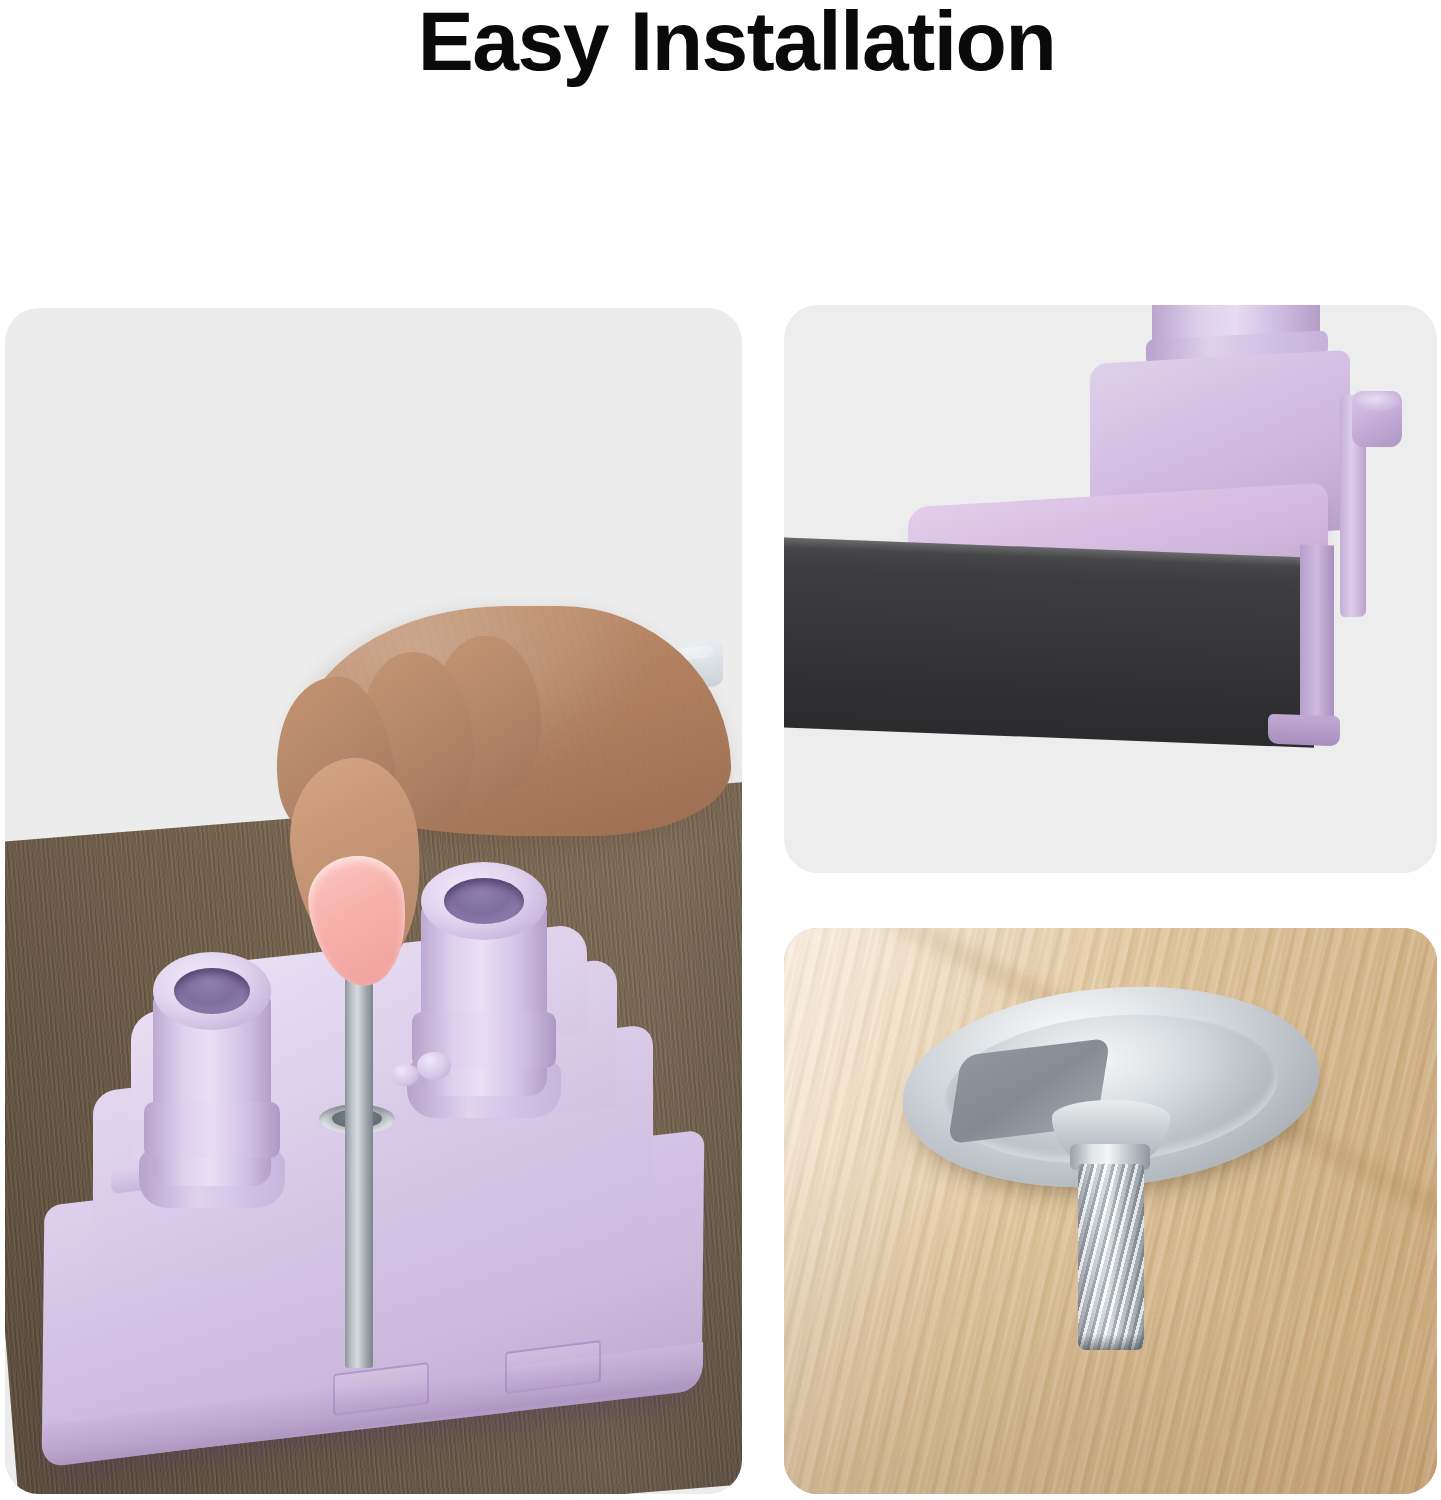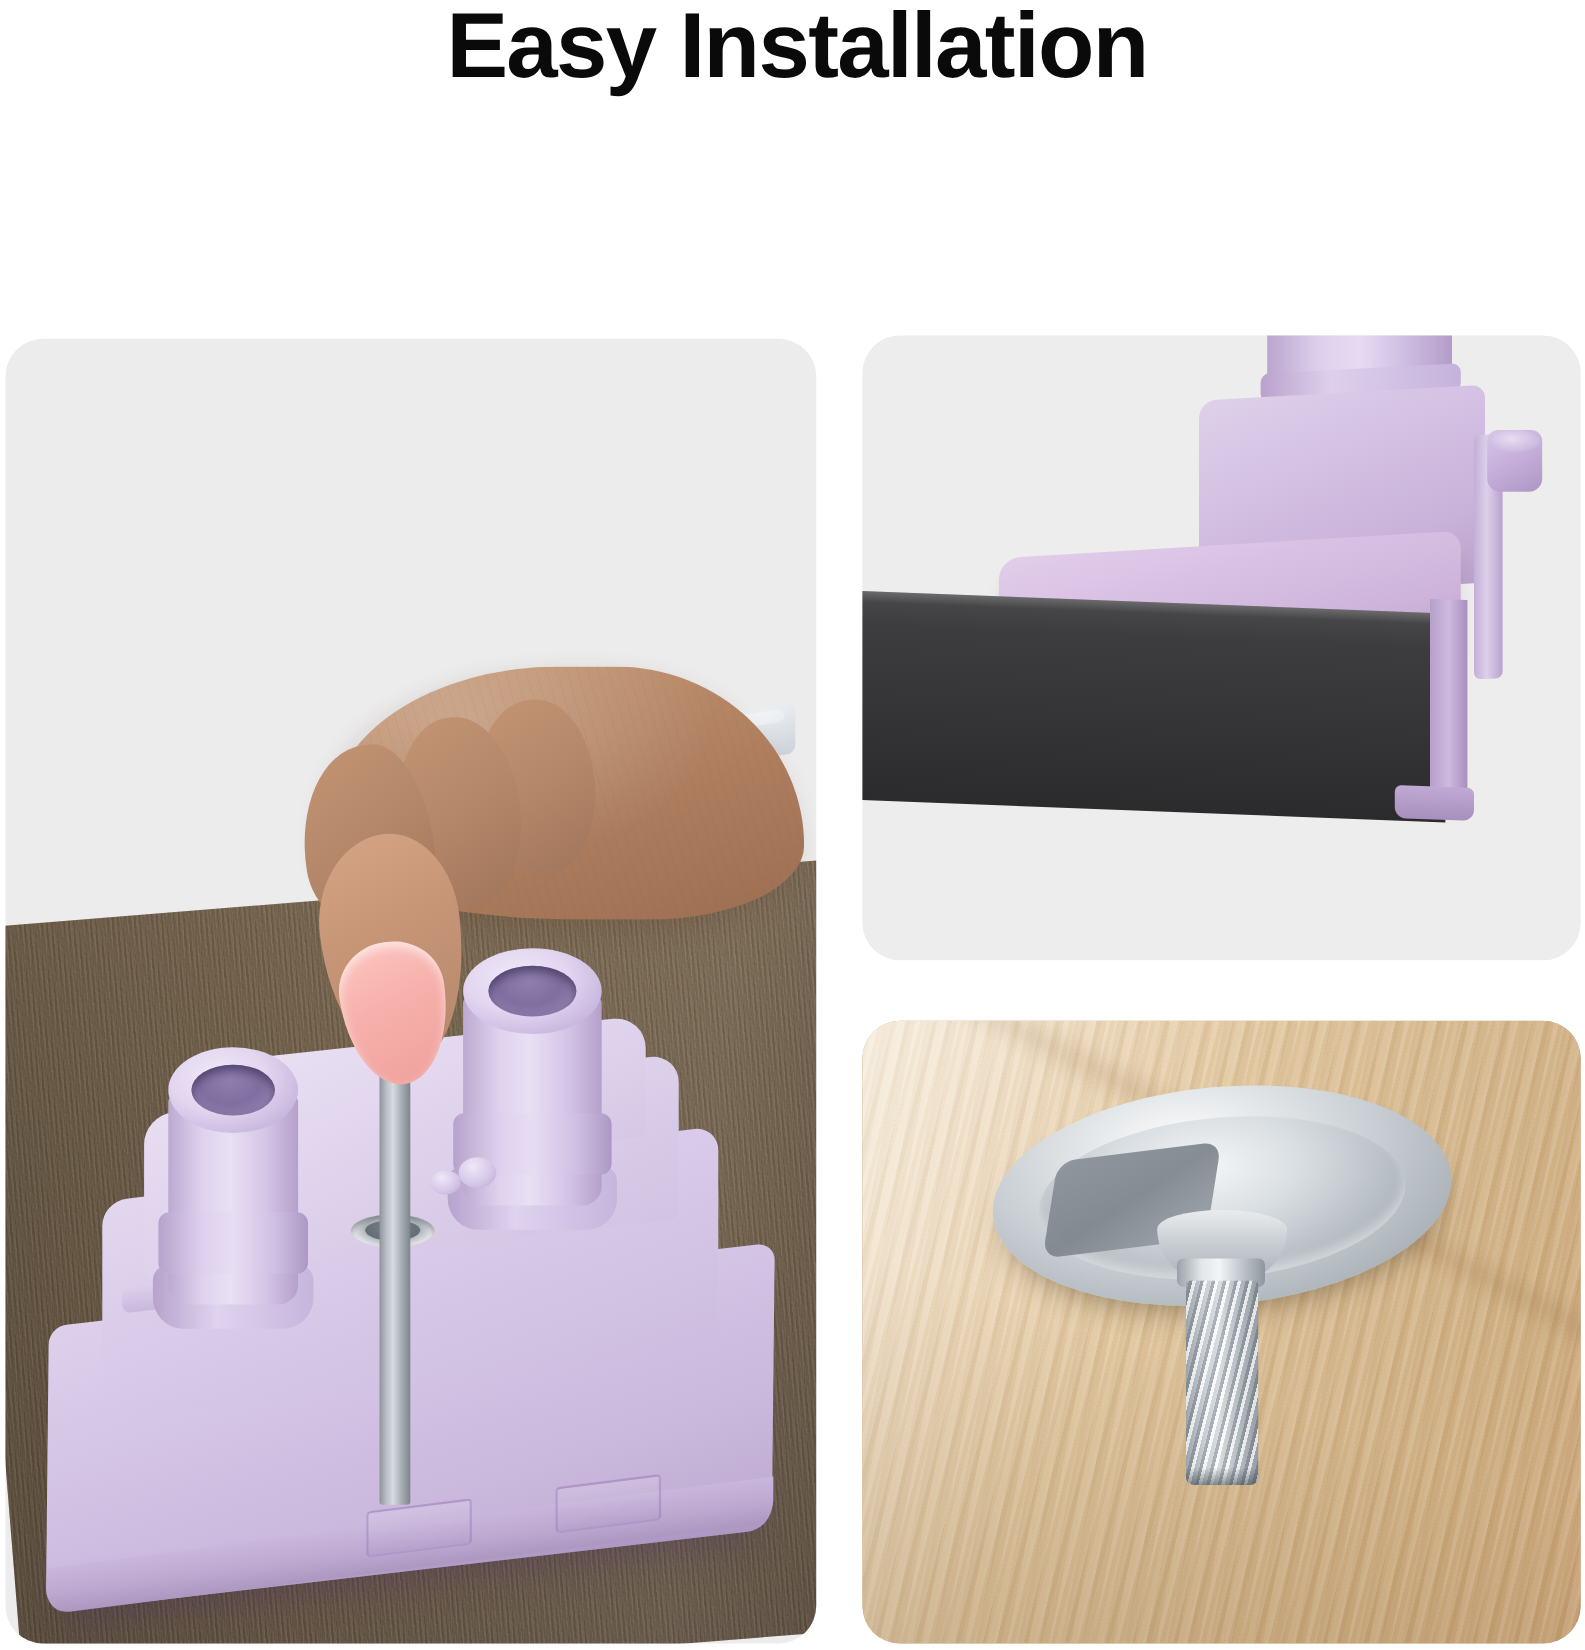--- a/index.html
+++ b/index.html
@@ -2,21 +2,21 @@
 <html><head>
 <meta charset="utf-8">
 <style>
   * { margin:0; padding:0; box-sizing:border-box; }
   html,body { width:1441px; height:1500px; background:#ffffff; overflow:hidden; }
   body { font-family:"Liberation Sans", sans-serif; -webkit-font-smoothing:antialiased; }
 
   #root { position:relative; width:1441px; height:1500px; background:#fff; }
 
   
-  .header { position:absolute; left:4px; top:0; width:1333px; height:292px; }
+  .header { position:absolute; left:16px; top:0; width:1333px; height:292px; }
   .title {
     position:absolute; left:0; top:-4px; width:1441px; text-align:center;
     font-size:84px; font-weight:700; letter-spacing:-1.5px; color:#0a0a0a;
     line-height:1.08;
   }
   .subtitle {
     position:absolute; left:0; top:124px; width:1441px; text-align:center;
     font-size:47px; font-weight:400; color:#16161a; line-height:1.31;
     letter-spacing:-0.2px;
   }

